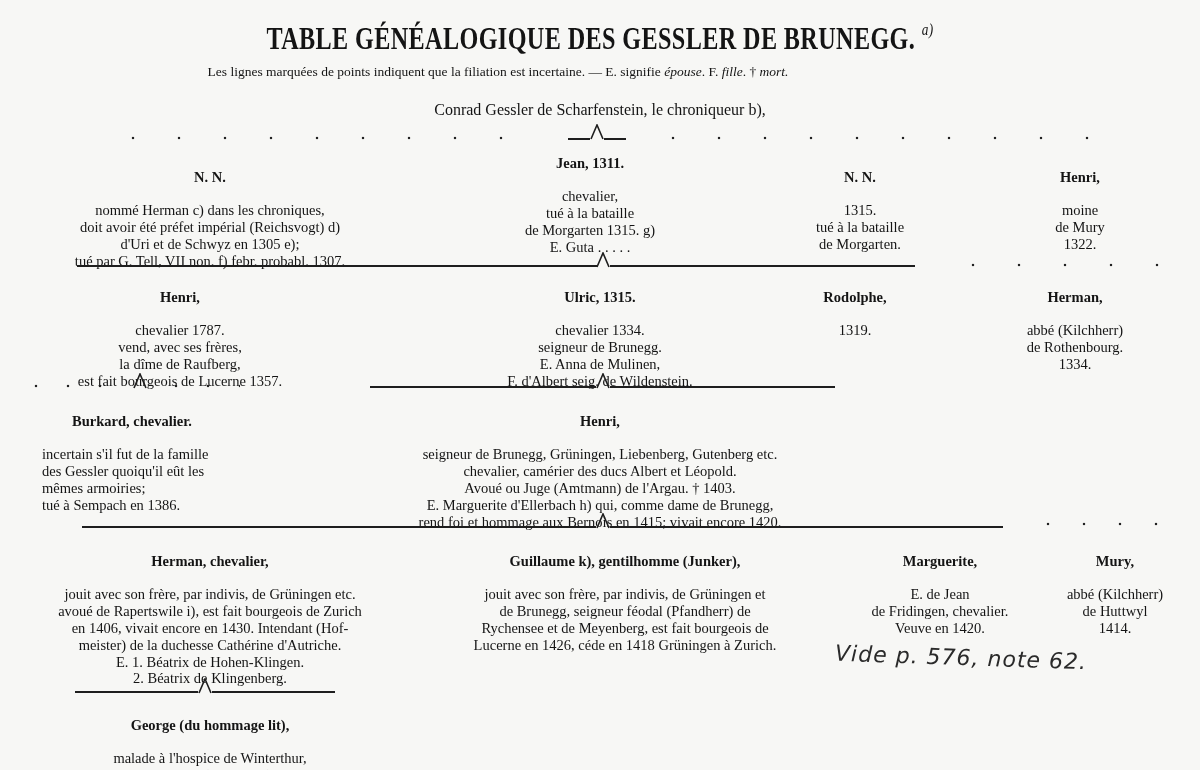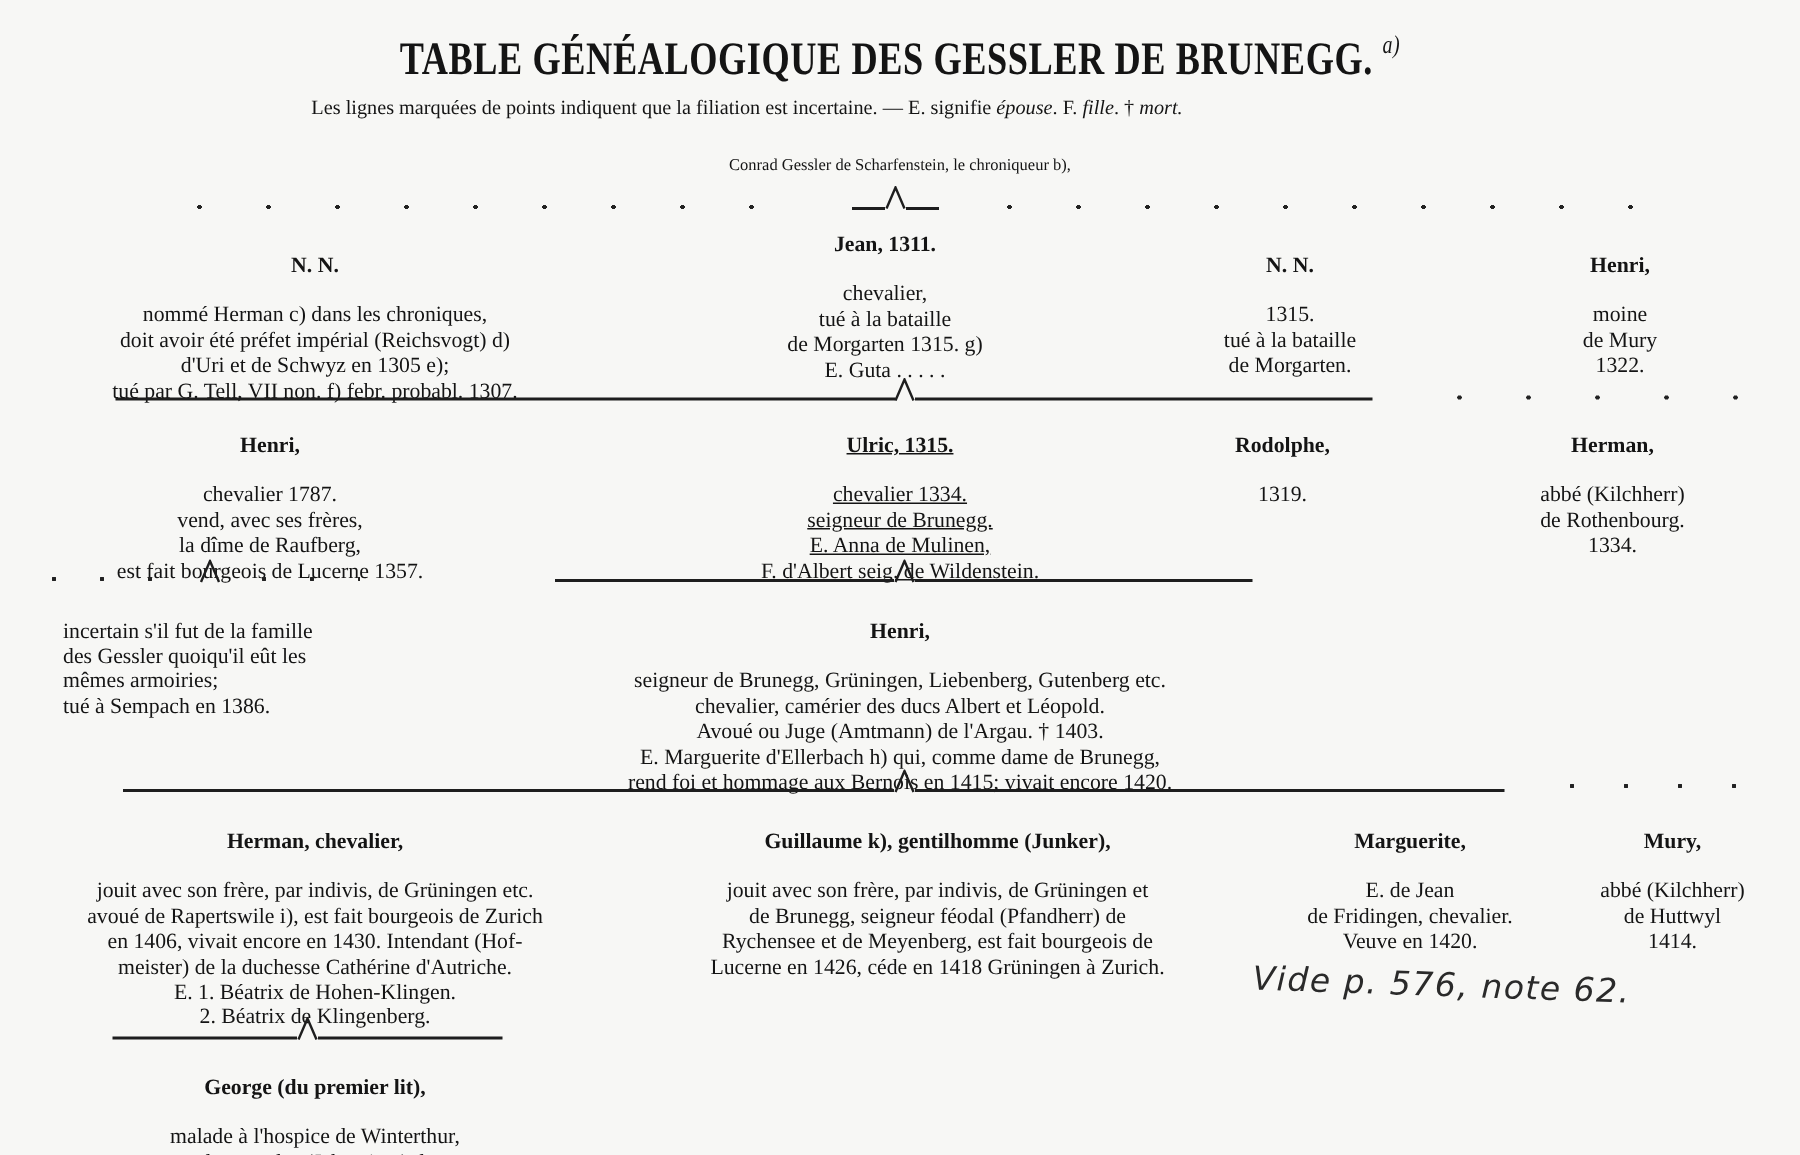--- a/index.html
+++ b/index.html
@@ -33,21 +33,21 @@
     transform:rotate(2deg); letter-spacing:1px;
   }
 </style>
 </head>
 <body>
 
 <div class="abs title"><span>TABLE GÉNÉALOGIQUE DES GESSLER DE BRUNEGG.</span> <sup>a)</sup></div>
 
 <div class="abs sub" style="top:64px;"><span>Les lignes marquées de points indiquent que la filiation est incertaine. — E. signifie </span><i>épouse</i><span>. F. </span><i>fille</i><span>. † </span><i>mort.</i></div>
 
-<div class="abs node" style="left:300px;width:600px;top:85px;font-size:11px;">
+<div class="abs node" style="left:300px;width:600px;top:85px;font-size:16px;">
   <div>Conrad Gessler de Scharfenstein, le chroniqueur b),</div>
 </div>
 
 <div class="abs dots" style="left:110px;top:136px;width:430px;"></div>
 <div class="abs hline" style="left:568px;top:138px;width:22px;"></div>
 <div class="abs caret" style="left:590px;top:124px;">
     <svg width="14" height="16">
       <polyline points="1,15 7,1 13,15" fill="none" stroke="#1e1e1e" stroke-width="1.6"></polyline>
     </svg>
   </div>
@@ -90,21 +90,21 @@
 <div class="abs hline" style="left:610px;top:265px;width:305px;"></div>
 <div class="abs dots" style="left:950px;top:263px;width:240px;"></div>
 
 <div class="abs node" style="left:20px;width:320px;top:272px;">
   <div class="hd">Henri,</div>
   <div>chevalier 1787.
 vend, avec ses frères,
 la dîme de Raufberg,
 est fait bourgeois de Lucerne 1357.</div>
 </div>
-<div class="abs node" style="left:440px;width:320px;top:272px;text-decoration:underline;">
+<div class="abs node" style="left:440px;width:320px;top:272px;">
   <div class="hd">Ulric, 1315.</div>
   <div>chevalier 1334.
 seigneur de Brunegg.
 E. Anna de Mulinen,
 F. d'Albert seig. de Wildenstein.</div>
 </div>
 <div class="abs node" style="left:790px;width:130px;top:272px;">
   <div class="hd">Rodolphe,</div>
   <div>1319.</div>
 </div>
@@ -124,20 +124,21 @@
 <div class="abs dots" style="left:160px;top:384px;width:80px;background-size:32px 4px;"></div>
 <div class="abs hline" style="left:370px;top:386px;width:226px;"></div>
 <div class="abs caret" style="left:596px;top:373px;">
     <svg width="14" height="16">
       <polyline points="1,15 7,1 13,15" fill="none" stroke="#1e1e1e" stroke-width="1.6"></polyline>
     </svg>
   </div>
 <div class="abs hline" style="left:610px;top:386px;width:225px;"></div>
 
 <div class="abs node left" style="left:42px;width:260px;top:396px;">
+  <div class="hd" style="padding-left:30px;">Burkard, chevalier.</div>
   <div>incertain s'il fut de la famille
 des Gessler quoiqu'il eût les
 mêmes armoiries;
    tué à Sempach en 1386.</div>
 </div>
 <div class="abs node" style="left:340px;width:520px;top:396px;">
   <div class="hd">Henri,</div>
   <div>seigneur de Brunegg, Grüningen, Liebenberg, Gutenberg etc.
 chevalier, camérier des ducs Albert et Léopold.
 Avoué ou Juge (Amtmann) de l'Argau. † 1403.
@@ -185,18 +186,18 @@
 
 <div class="abs hline" style="left:75px;top:691px;width:123px;"></div>
 <div class="abs caret" style="left:198px;top:678px;">
     <svg width="14" height="16">
       <polyline points="1,15 7,1 13,15" fill="none" stroke="#1e1e1e" stroke-width="1.6"></polyline>
     </svg>
   </div>
 <div class="abs hline" style="left:212px;top:691px;width:123px;"></div>
 
 <div class="abs node" style="left:10px;width:400px;top:700px;">
-  <div class="hd">George (du premier lit),</div>
+  <div class="hd">George (du hommage lit),</div>
   <div>malade à l'hospice de Winterthur,
 commence les annales (Jahrzeiten) de ses aïeux.</div>
 </div>
 
 <div class="abs hand" style="left:835px;top:645px;">Vide p. 576, note 62.</div>
 
 </body></html>

